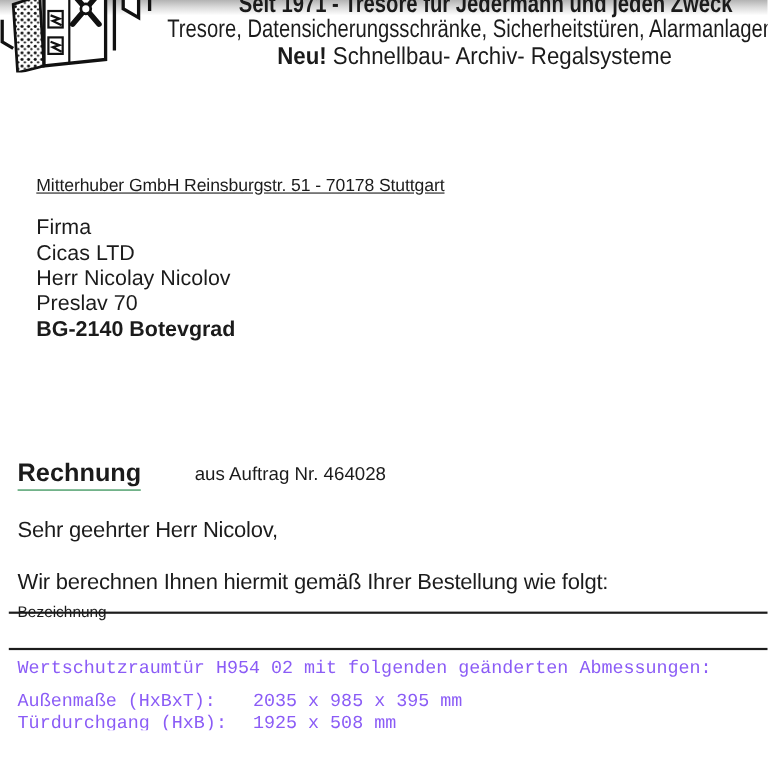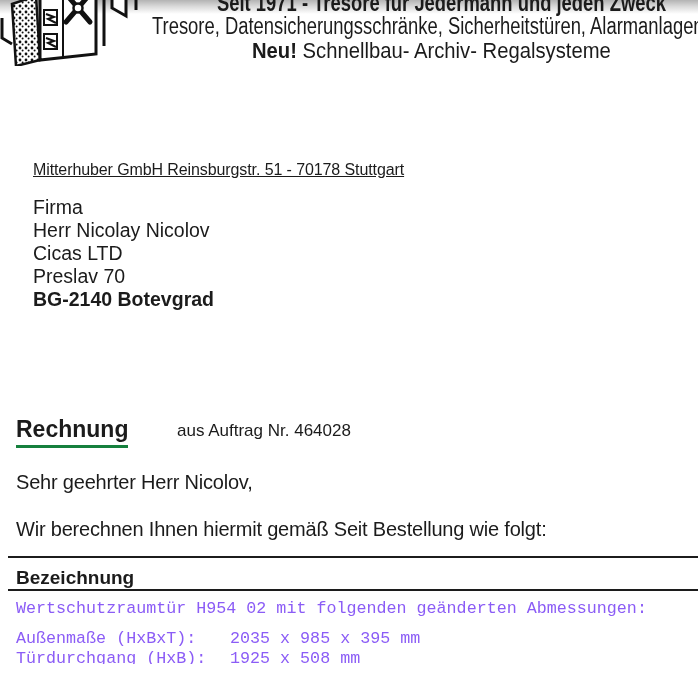--- a/index.html
+++ b/index.html
@@ -21,29 +21,29 @@
     transform:scaleX(0.80);transform-origin:left top;}
   .h-line3{left:252px;top:38px;font-size:22px;
     transform:scaleX(0.92);transform-origin:left top;}
   .bold{font-weight:bold;}
   
   .sender{left:33px;top:161px;font-size:16px;text-decoration:underline;letter-spacing:-0.1px;}
   .addr{left:33px;top:196px;font-size:19.5px;line-height:23px;white-space:nowrap;}
   .addr div{height:23px;}
   
   .rech-title{left:16px;top:416px;font-size:23px;font-weight:bold;
-    border-bottom:3px solid #15803d;padding-bottom:2px;}
+    border-bottom:1px solid #15803d;padding-bottom:2px;}
   .order-ref{left:177px;top:421px;font-size:17px;}
   .salutation{left:16px;top:471px;font-size:20px;letter-spacing:-0.2px;}
   .intro{left:16px;top:518px;font-size:20px;letter-spacing:-0.2px;}
   
   .rule{position:absolute;left:8px;width:690px;background:#1c1c1c;}
   .rule-top{top:556px;height:2px;}
   .rule-bottom{top:589px;height:2px;}
-  .bezeichnung{left:16px;top:567px;font-size:19px;font-weight:bold;}
+  .bezeichnung{left:16px;top:548px;font-size:14px;}
   .mono{font-family:"Liberation Mono","DejaVu Sans Mono",monospace;
     font-size:16.7px;color:#8b5cf6;}
   .mono-desc{left:16px;top:599px;}
   .mono-specs{left:16px;top:629px;line-height:20px;}
   .spec-row{height:20px;white-space:pre;}
   .spec-label{display:inline-block;width:214px;}
 </style>
 </head>
 <body>
 
@@ -86,31 +86,31 @@
   </svg>
 
   <div class="abs h-line1">Seit 1971 - Tresore für Jedermann und jeden Zweck</div>
   <div class="abs h-line2">Tresore, Datensicherungsschränke, Sicherheitstüren, Alarmanlagen</div>
   <div class="abs h-line3"><span class="bold">Neu!</span><span> Schnellbau- Archiv- Regalsysteme</span></div>
 
   <div class="abs sender">Mitterhuber GmbH Reinsburgstr. 51 - 70178 Stuttgart</div>
 
   <div class="abs addr">
     <div>Firma</div>
+    <div>Cicas LTD</div>
     <div>Herr Nicolay Nicolov</div>
-    <div>Cicas LTD</div>
     <div>Preslav 70</div>
     <div class="bold">BG-2140 Botevgrad</div>
   </div>
 
   <div class="abs rech-title">Rechnung</div>
   <div class="abs order-ref">aus Auftrag Nr. 464028</div>
 
   <div class="abs salutation">Sehr geehrter Herr Nicolov,</div>
-  <div class="abs intro">Wir berechnen Ihnen hiermit gemäß Seit Bestellung wie folgt:</div>
+  <div class="abs intro">Wir berechnen Ihnen hiermit gemäß Ihrer Bestellung wie folgt:</div>
 
   <div class="rule rule-top"></div>
   <div class="abs bezeichnung">Bezeichnung</div>
   <div class="rule rule-bottom"></div>
 
   <div class="abs mono mono-desc">Wertschutzraumtür H954 02 mit folgenden geänderten Abmessungen:</div>
 
   <div class="abs mono mono-specs">
     <div class="spec-row"><span class="spec-label">Außenmaße (HxBxT):</span><span>2035 x 985 x 395 mm</span></div>
     <div class="spec-row"><span class="spec-label">Türdurchgang (HxB):</span><span>1925 x 508 mm</span></div>

